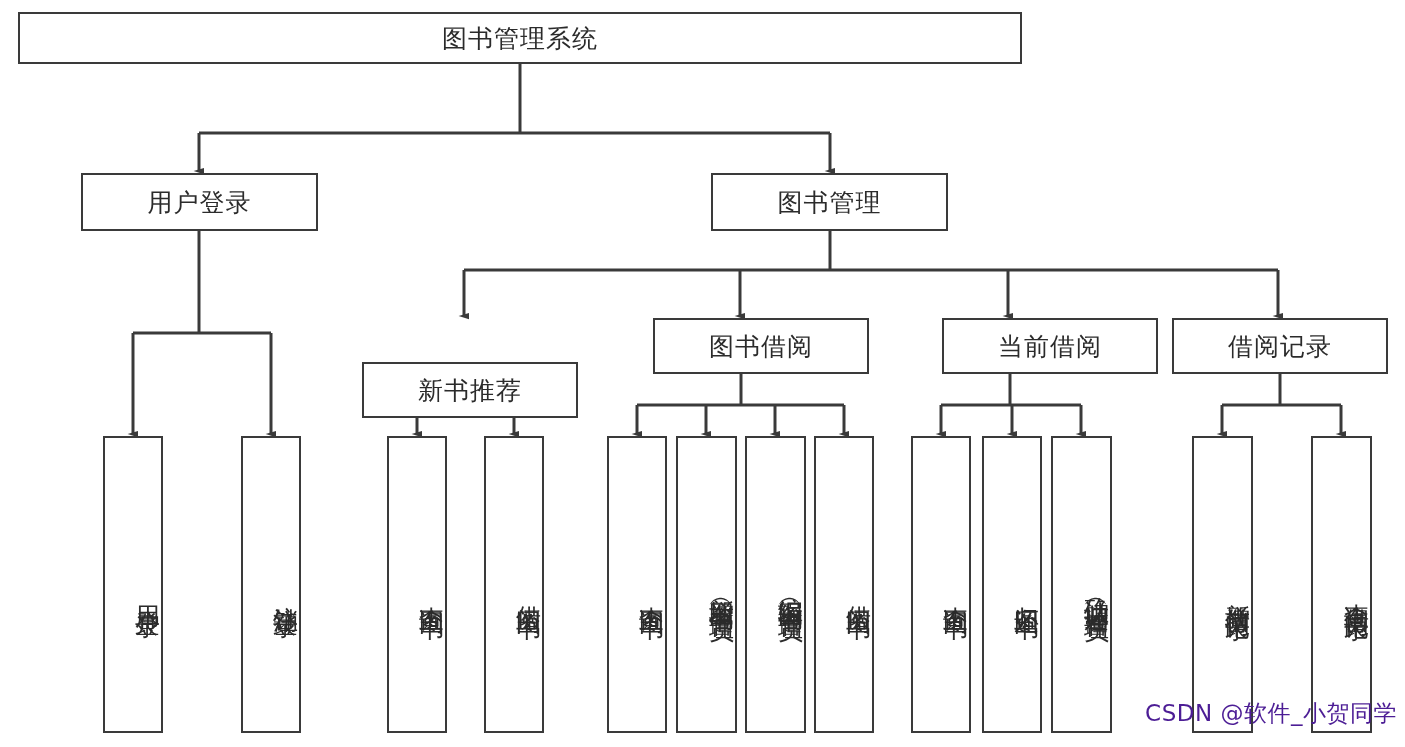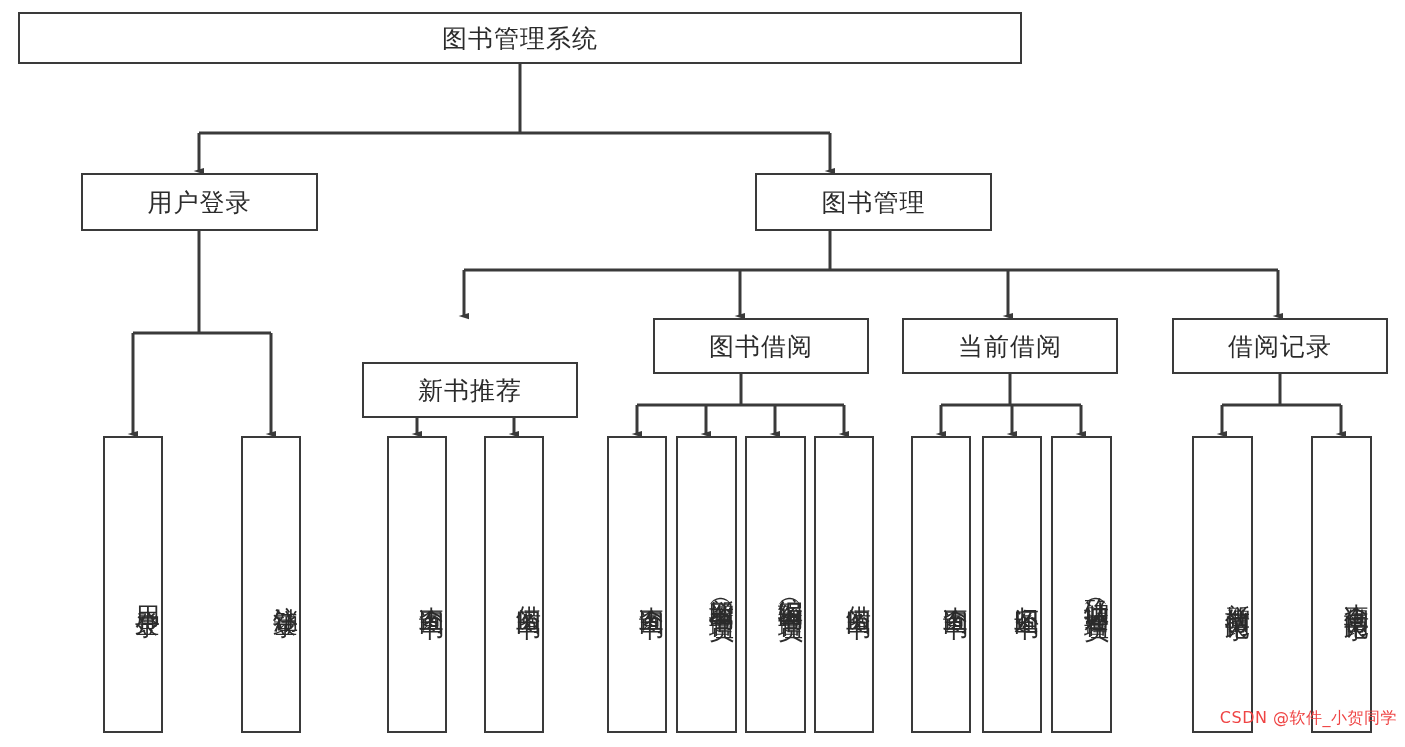--- a/index.html
+++ b/index.html
@@ -54,22 +54,22 @@
   }
   .node.vertical .vlabel {
     writing-mode: vertical-rl;
     text-orientation: upright;
     display: block;
   }
   .watermark {
     position: absolute;
     right: 8px;
     bottom: 4px;
-    font-size: 16px;
-    color: #ef4444;
+    font-size: 23px;
+    color: #4c1d95;
     letter-spacing: 0.5px;
     white-space: nowrap;
   }
 </style>
 </head>
 <body>
 
 <div id="stage">
 
   <svg id="edges" viewBox="0 0 1405 747" xmlns="http://www.w3.org/2000/svg">
@@ -115,30 +115,30 @@
       </g>
   </svg>
 
   <div id="nodes">
       <div class="node horizontal root" style="left: 18px; top: 12px; width: 1004px; height: 52px;">
         <span class="hlabel">图书管理系统</span>
       </div>
       <div class="node horizontal" style="left: 81px; top: 173px; width: 237px; height: 58px;">
         <span class="hlabel">用户登录</span>
       </div>
-      <div class="node horizontal" style="left: 711px; top: 173px; width: 237px; height: 58px; margin-left: 44px;">
+      <div class="node horizontal" style="left: 711px; top: 173px; width: 237px; height: 58px;">
         <span class="hlabel">图书管理</span>
       </div>
       <div class="node horizontal" style="left: 362px; top: 318px; width: 216px; height: 56px; margin-top: 44px;">
         <span class="hlabel">新书推荐</span>
       </div>
       <div class="node horizontal" style="left: 633px; top: 318px; width: 216px; height: 56px; margin-left: 20px;">
         <span class="hlabel">图书借阅</span>
       </div>
-      <div class="node horizontal" style="left: 902px; top: 318px; width: 216px; height: 56px; align-items: center;">
+      <div class="node horizontal" style="left: 942px; top: 318px; width: 216px; height: 56px; align-items: center;">
         <span class="hlabel">当前借阅</span>
       </div>
       <div class="node horizontal" style="left: 1172px; top: 318px; width: 216px; height: 56px;">
         <span class="hlabel">借阅记录</span>
       </div>
       <div class="node vertical" style="left: 103px; top: 436px; width: 60px; height: 297px;">
         <span class="vlabel">用户登录</span>
       </div>
       <div class="node vertical" style="left: 241px; top: 436px; width: 60px; height: 297px;">
         <span class="vlabel">注销登录</span>

